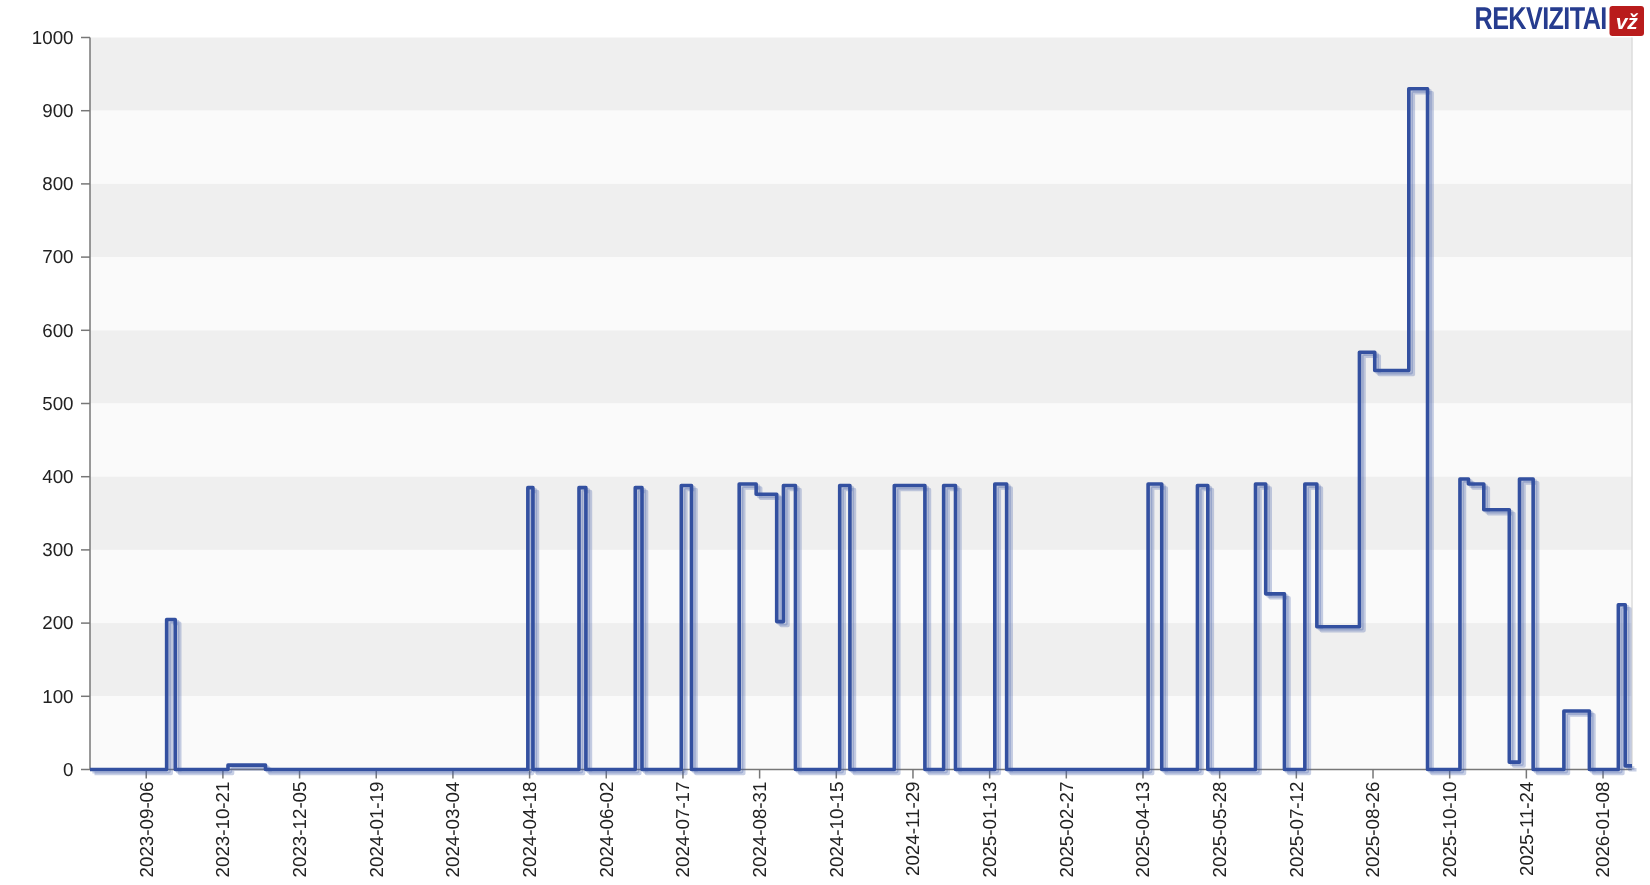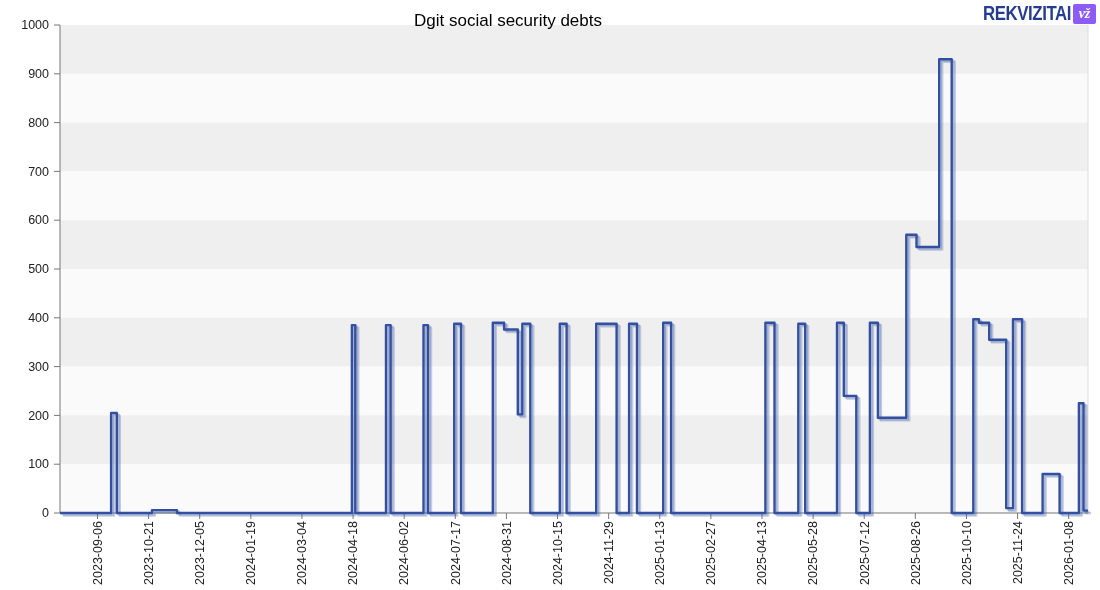--- a/index.html
+++ b/index.html
@@ -97,19 +97,18 @@
       <text x="970.7574585635359" y="521" transform="rotate(-90 970.7574585635359 521)" text-anchor="end" font-size="12.5" fill="#222222" font-family="&quot;Liberation Sans&quot;, sans-serif">2025-10-10</text>
       <line x1="1017.5734806629835" y1="513" x2="1017.5734806629835" y2="519" stroke="#777777" stroke-width="1"></line>
       <text x="1021.8734806629834" y="521" transform="rotate(-90 1021.8734806629834 521)" text-anchor="end" font-size="12.5" fill="#222222" font-family="&quot;Liberation Sans&quot;, sans-serif">2025-11-24</text>
       <line x1="1068.689502762431" y1="513" x2="1068.689502762431" y2="519" stroke="#777777" stroke-width="1"></line>
       <text x="1072.989502762431" y="521" transform="rotate(-90 1072.989502762431 521)" text-anchor="end" font-size="12.5" fill="#222222" font-family="&quot;Liberation Sans&quot;, sans-serif">2026-01-08</text>
       <path d="M 60.0 513.0 H 111.1 V 413.0 H 116.8 V 513.0 H 152.0 V 510.1 H 177.0 V 513.0 H 351.9 V 325.1 H 355.3 V 513.0 H 386.0 V 325.1 H 390.6 V 513.0 H 423.5 V 325.1 H 428.0 V 513.0 H 454.2 V 323.7 H 461.0 V 513.0 H 492.8 V 322.7 H 504.1 V 329.5 H 517.8 V 414.4 H 522.3 V 323.7 H 530.3 V 513.0 H 559.8 V 323.7 H 566.6 V 513.0 H 596.2 V 323.7 H 616.6 V 513.0 H 629.1 V 323.7 H 637.0 V 513.0 H 663.2 V 322.7 H 671.1 V 513.0 H 765.4 V 322.7 H 774.5 V 513.0 H 798.3 V 323.7 H 805.2 V 513.0 H 837.0 V 322.7 H 843.8 V 395.9 H 856.3 V 513.0 H 869.9 V 322.7 H 877.9 V 417.8 H 906.3 V 234.8 H 916.5 V 247.0 H 939.2 V 59.2 H 951.7 V 513.0 H 973.3 V 319.3 H 979.0 V 322.7 H 989.2 V 339.8 H 1006.2 V 508.1 H 1013.0 V 319.3 H 1022.1 V 513.0 H 1042.6 V 474.0 H 1059.6 V 513.0 H 1078.9 V 403.2 H 1083.5 V 510.6 H 1088.0 V 510.6" fill="none" stroke="rgba(70,95,170,0.30)" stroke-width="2.4" stroke-linejoin="round" transform="translate(1.6 1.4)"></path>
       <path d="M 60.0 513.0 H 111.1 V 413.0 H 116.8 V 513.0 H 152.0 V 510.1 H 177.0 V 513.0 H 351.9 V 325.1 H 355.3 V 513.0 H 386.0 V 325.1 H 390.6 V 513.0 H 423.5 V 325.1 H 428.0 V 513.0 H 454.2 V 323.7 H 461.0 V 513.0 H 492.8 V 322.7 H 504.1 V 329.5 H 517.8 V 414.4 H 522.3 V 323.7 H 530.3 V 513.0 H 559.8 V 323.7 H 566.6 V 513.0 H 596.2 V 323.7 H 616.6 V 513.0 H 629.1 V 323.7 H 637.0 V 513.0 H 663.2 V 322.7 H 671.1 V 513.0 H 765.4 V 322.7 H 774.5 V 513.0 H 798.3 V 323.7 H 805.2 V 513.0 H 837.0 V 322.7 H 843.8 V 395.9 H 856.3 V 513.0 H 869.9 V 322.7 H 877.9 V 417.8 H 906.3 V 234.8 H 916.5 V 247.0 H 939.2 V 59.2 H 951.7 V 513.0 H 973.3 V 319.3 H 979.0 V 322.7 H 989.2 V 339.8 H 1006.2 V 508.1 H 1013.0 V 319.3 H 1022.1 V 513.0 H 1042.6 V 474.0 H 1059.6 V 513.0 H 1078.9 V 403.2 H 1083.5 V 510.6 H 1088.0 V 510.6" fill="none" stroke="rgba(70,95,170,0.30)" stroke-width="2.4" stroke-linejoin="round" transform="translate(3 2.6)"></path>
       <path d="M 60.0 513.0 H 111.1 V 413.0 H 116.8 V 513.0 H 152.0 V 510.1 H 177.0 V 513.0 H 351.9 V 325.1 H 355.3 V 513.0 H 386.0 V 325.1 H 390.6 V 513.0 H 423.5 V 325.1 H 428.0 V 513.0 H 454.2 V 323.7 H 461.0 V 513.0 H 492.8 V 322.7 H 504.1 V 329.5 H 517.8 V 414.4 H 522.3 V 323.7 H 530.3 V 513.0 H 559.8 V 323.7 H 566.6 V 513.0 H 596.2 V 323.7 H 616.6 V 513.0 H 629.1 V 323.7 H 637.0 V 513.0 H 663.2 V 322.7 H 671.1 V 513.0 H 765.4 V 322.7 H 774.5 V 513.0 H 798.3 V 323.7 H 805.2 V 513.0 H 837.0 V 322.7 H 843.8 V 395.9 H 856.3 V 513.0 H 869.9 V 322.7 H 877.9 V 417.8 H 906.3 V 234.8 H 916.5 V 247.0 H 939.2 V 59.2 H 951.7 V 513.0 H 973.3 V 319.3 H 979.0 V 322.7 H 989.2 V 339.8 H 1006.2 V 508.1 H 1013.0 V 319.3 H 1022.1 V 513.0 H 1042.6 V 474.0 H 1059.6 V 513.0 H 1078.9 V 403.2 H 1083.5 V 510.6 H 1088.0 V 510.6" fill="none" stroke="#3350a0" stroke-width="2.4" stroke-linejoin="round"></path>
     </svg>
 
-  <div class="chart-title">Dgit social security debts</div>
 
   <div class="logo">
     <span class="logo-text" style="color: rgb(38, 60, 143);">REKVIZITAI</span>
-    <span class="logo-badge" style="background: #8b5cf6; font-family: Liberation Serif, serif;">vž</span>
+    <span class="logo-badge" style="background: #b91c1c;">vž</span>
   </div>
 </div>
 
 </body></html>

